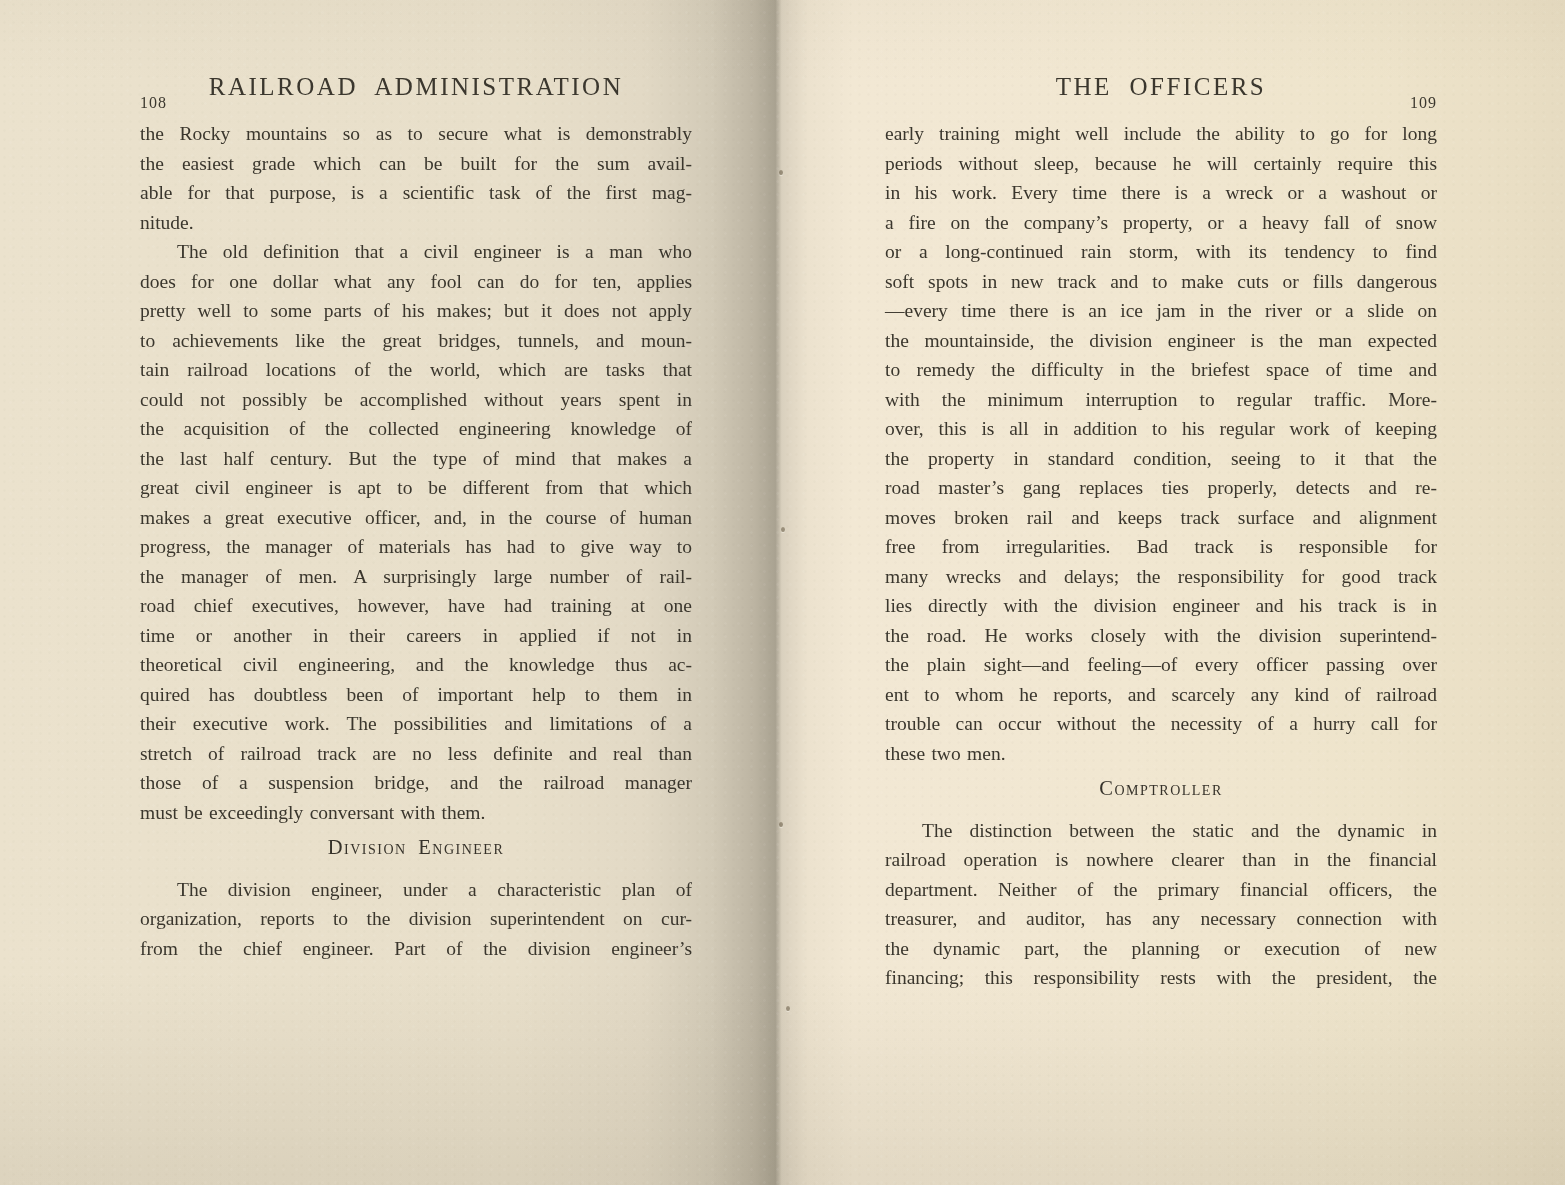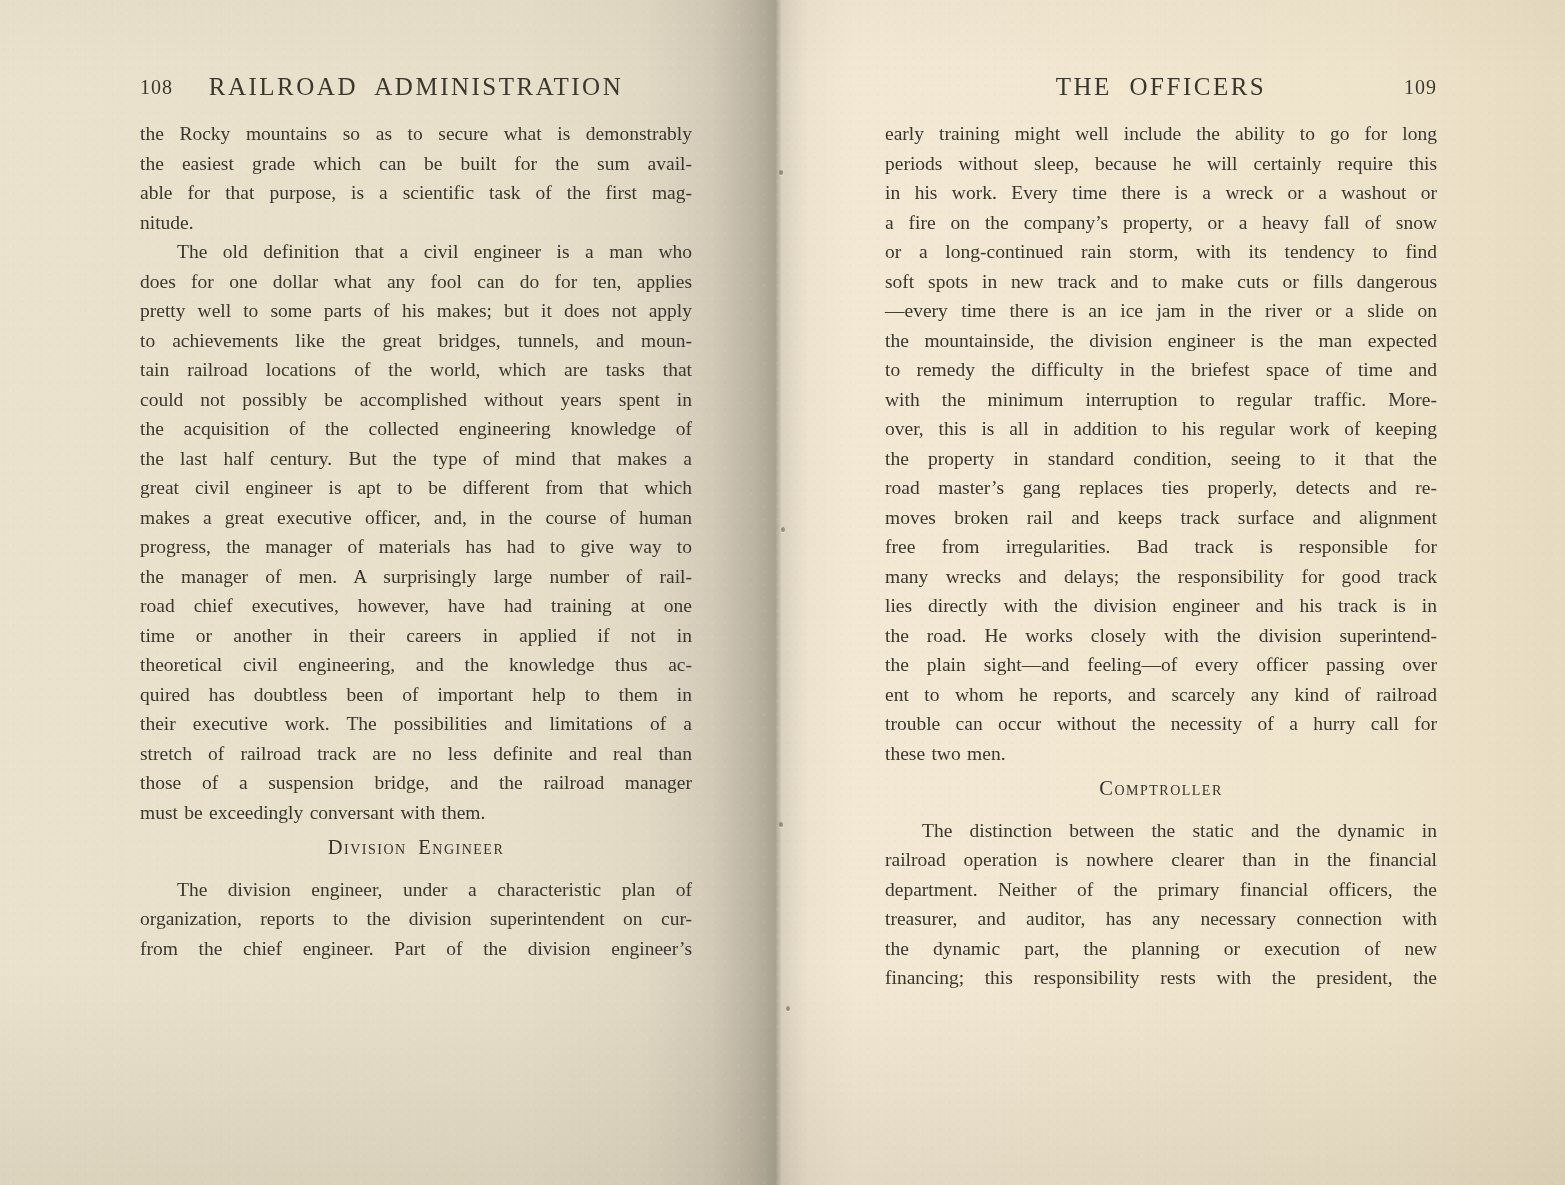--- a/index.html
+++ b/index.html
@@ -40,22 +40,22 @@
   .running-head {
     display: block;
     text-align: center;
     font-size: 25px;
     letter-spacing: 2.5px;
     word-spacing: 9px;
     color: #3b372e;
   }
   .page-num {
     position: absolute;
-    top: 0;
-    font-size: 20px;
+    top: 16px;
+    font-size: 16px;
     letter-spacing: 1px;
     color: #3b372e;
   }
   .num-left  { left: 0; }
   .num-right { right: 0; }
 
   .page-body { margin-top: 19px; }
 
   .line {
     font-size: 19.5px;

